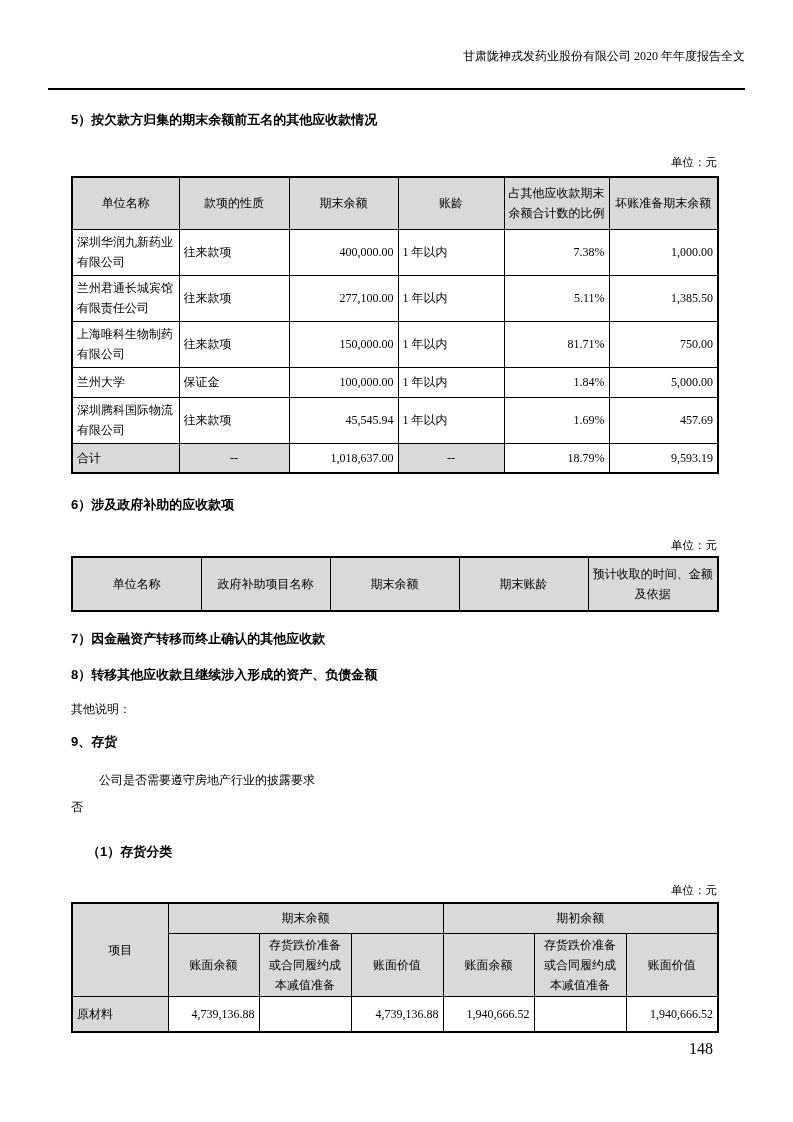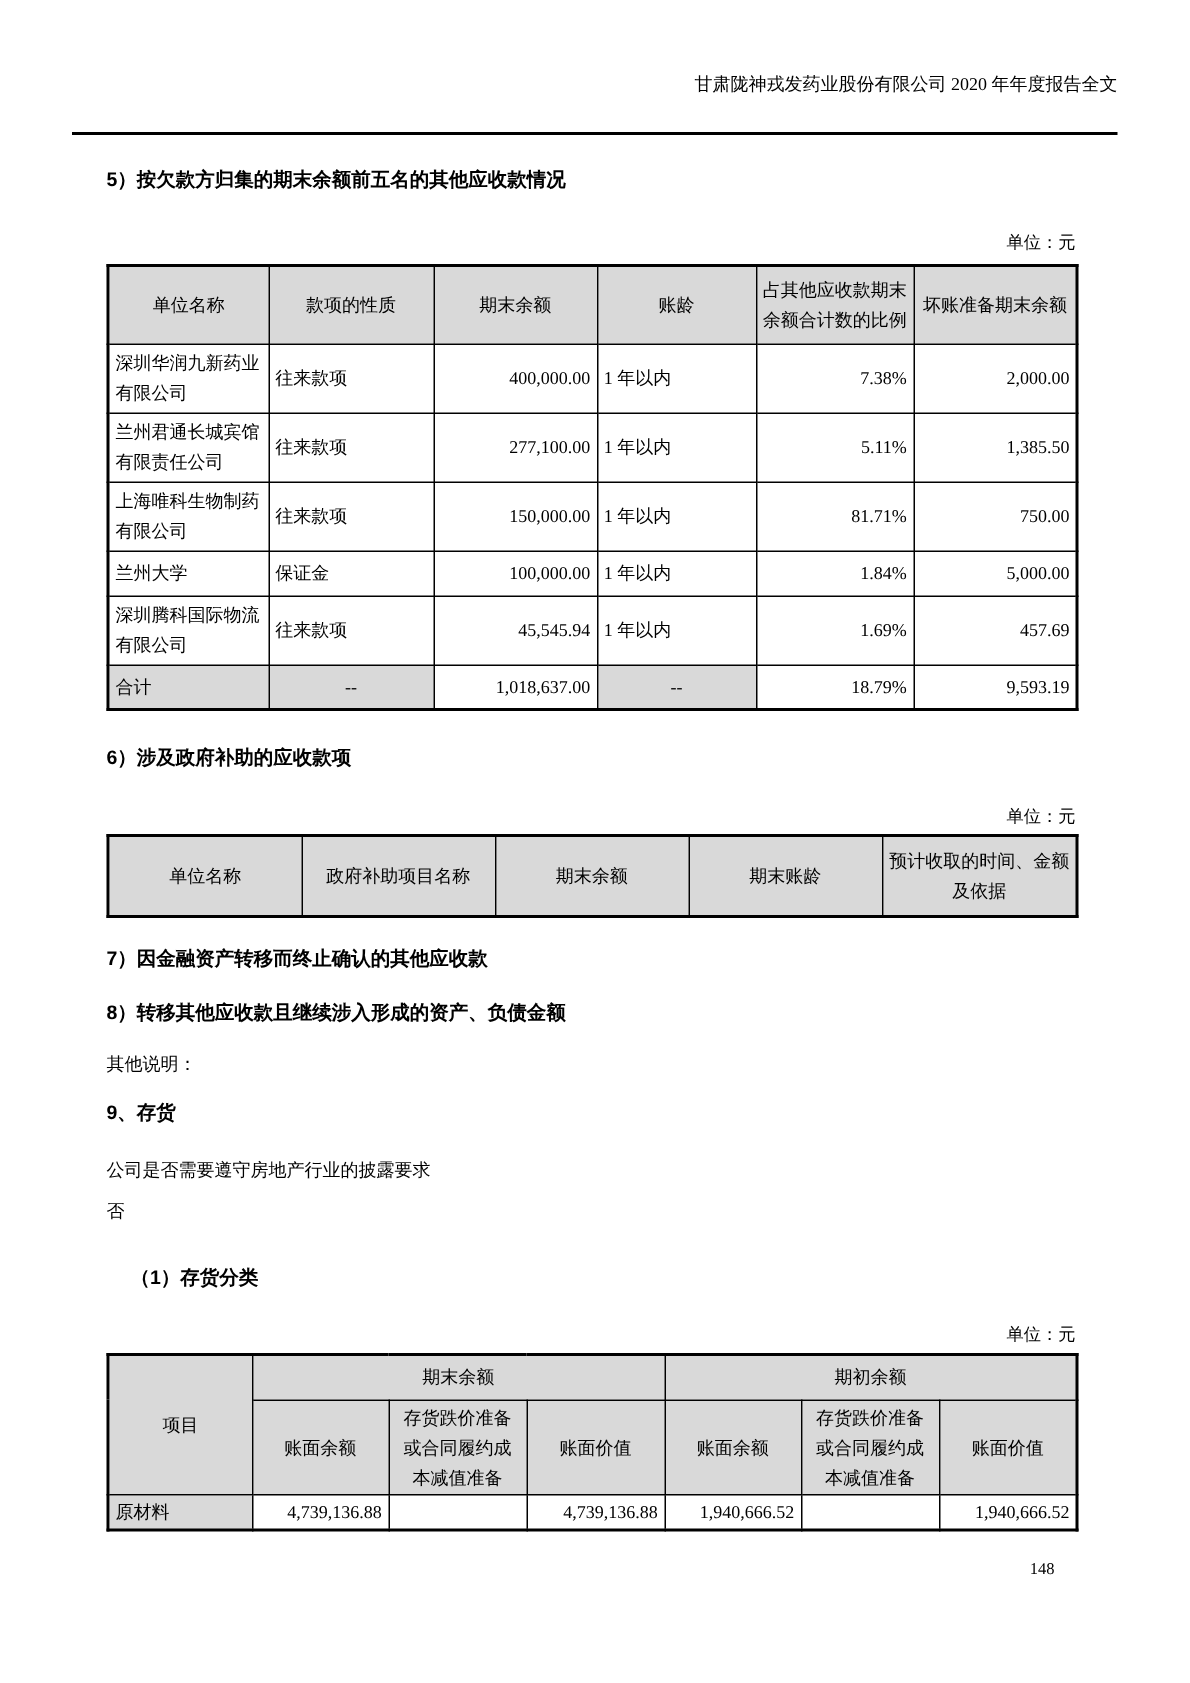--- a/index.html
+++ b/index.html
@@ -32,21 +32,21 @@
     font-family: "Liberation Sans", "DejaVu Sans", sans-serif;
   }
   .s5 { margin-top: 21px; }
   .s6 { margin-top: 22px; }
   .s7 { margin-top: 18px; }
   .s8 { margin-top: 18px; }
   .s9 { margin-top: 16px; }
   .sub1 { margin-top: 28px; padding-left: 16px; }
   .plain { font-size: 12px; line-height: 15px; }
   .note { margin-top: 18px; }
-  .question { margin-top: 22px; }
+  .question { margin-top: 22px; margin-left: 28px; }
   .answer { margin-top: 12px; }
   .unit {
     font-size: 11.5px;
     line-height: 15px;
     text-align: right;
   }
   .unit1 { margin-top: 26px; }
   .unit2 { margin-top: 24px; }
   .unit3 { margin-top: 22px; }
   table.rpt {
@@ -73,27 +73,27 @@
     text-align: center;
   }
   td.gray { background: var(--hdr-bg, #d9d9d9); }
   .al { text-align: left; }
   .ac { text-align: center; }
   .ar { text-align: right; }
   tr.h52 { height: 52px; }
   tr.h54 { height: 54px; }
   tr.h46 { height: 46px; }
   tr.h30 { height: 30px; }
-  tr.h32 { height: 24px; font-family: Liberation Serif, serif; }
+  tr.h32 { height: 36px; font-family: Liberation Serif, serif; }
   tr.h62 { height: 62px; }
   .pageno {
     position: absolute;
     top: 1040px;
-    right: 90px;
-    font-size: 11px;
+    right: 80px;
+    font-size: 16px;
   }
 </style>
 </head>
 <body>
 
 <div class="page">
 
   <div class="hdr">
     <span>甘肃陇神戎发药业股份有限公司 2020 年年度报告全文</span>
   </div>
@@ -120,21 +120,21 @@
         <th>账龄</th>
         <th>占其他应收款期末余额合计数的比例</th>
         <th>坏账准备期末余额</th>
       </tr>
       <tr class="h46">
         <td class="al">深圳华润九新药业有限公司</td>
         <td class="al">往来款项</td>
         <td class="ar">400,000.00</td>
         <td class="al">1 年以内</td>
         <td class="ar">7.38%</td>
-        <td class="ar">2,000.00</td>
+        <td class="ar">1,000.00</td>
       </tr>
       <tr class="h46">
         <td class="al">兰州君通长城宾馆有限责任公司</td>
         <td class="al">往来款项</td>
         <td class="ar">277,100.00</td>
         <td class="al">1 年以内</td>
         <td class="ar">5.11%</td>
         <td class="ar">1,385.50</td>
       </tr>
       <tr class="h46">

